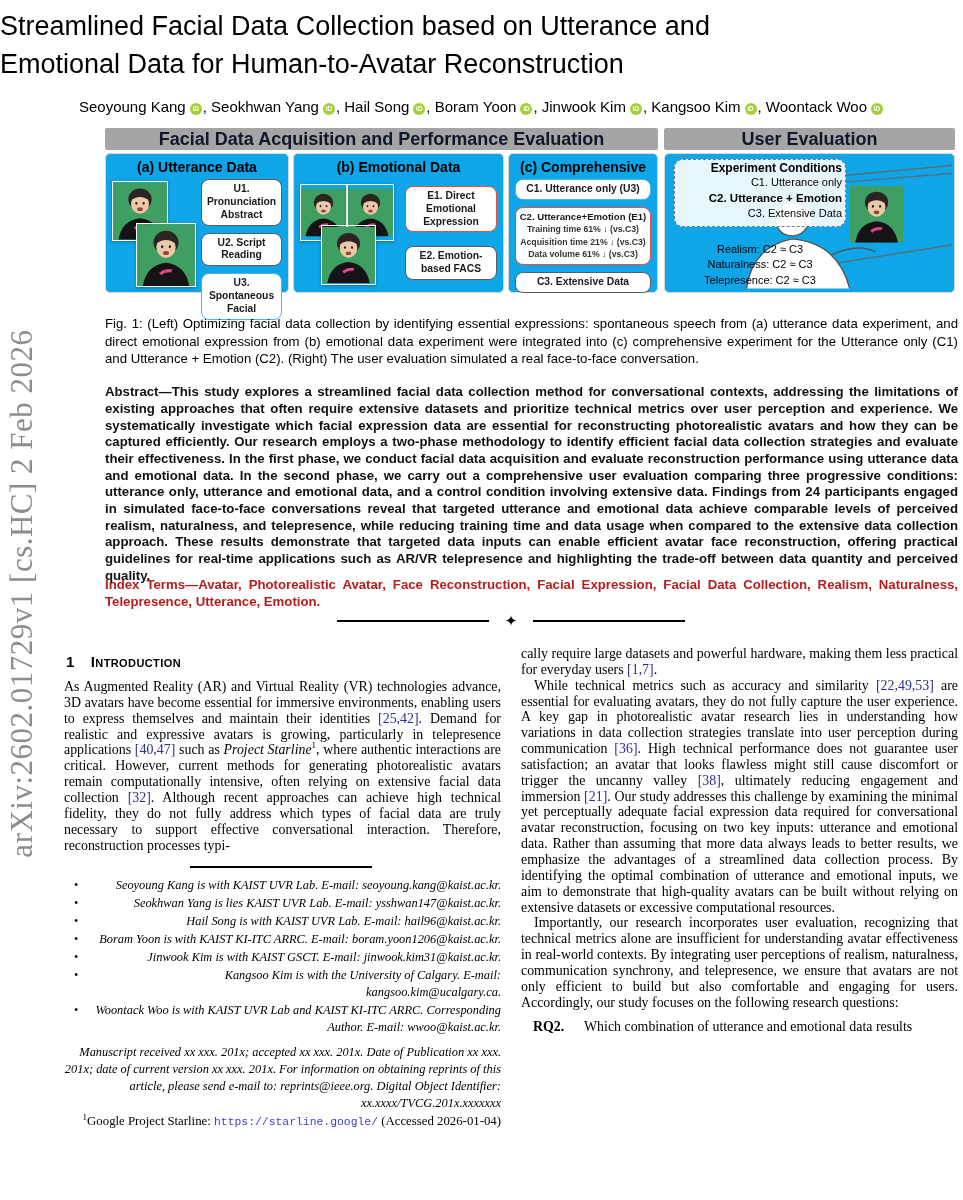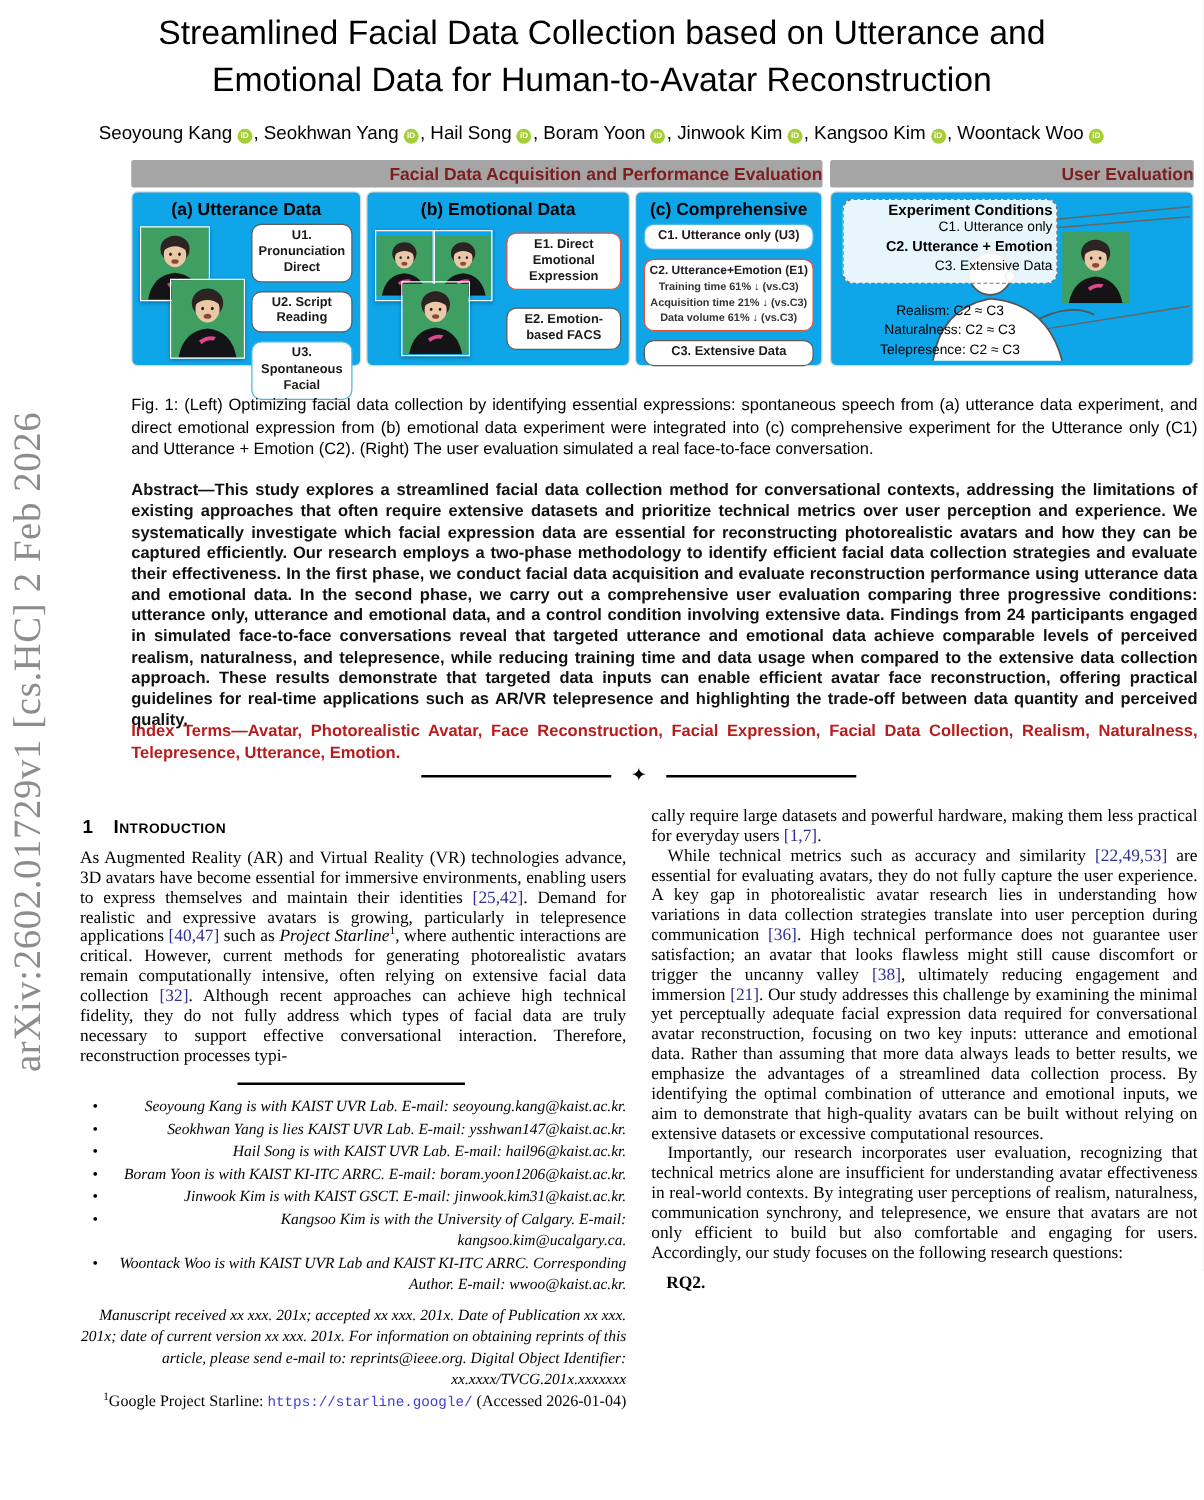--- a/index.html
+++ b/index.html
@@ -5,30 +5,30 @@
   html,body{margin:0;padding:0;background:#e8e8e8}
   .page{width:963px;height:1200px;position:relative;background:#fff;overflow:hidden;
         font-family:"Liberation Sans",sans-serif;color:#000;margin:0 auto}
 
   
   .banner{position:absolute;top:916px;left:4px;width:645px;transform:rotate(-90deg);
           transform-origin:0 0;font-family:"Liberation Serif",serif;font-size:31px;
           color:#8d8d8d;white-space:nowrap;letter-spacing:.5px;text-align:center}
 
   
-  .title{margin:0;padding-top:8px;text-align:center;font-size:27px;font-weight:400;line-height:1.4}
+  .title{margin:0;padding-top:8px;font-size:27px;font-weight:400;line-height:1.4}
   .authors{margin-top:14px;text-align:center;font-size:15px}
   .orcid{display:inline-block;width:12px;height:12px;border-radius:50%;background:#a6ce39;
          color:#fff;font-size:6.5px;font-weight:bold;line-height:12px;text-align:center;
          margin:0 1px 0 4px;vertical-align:1px}
 
   
   .figure{position:absolute;left:105px;top:128px;width:850px;display:flex;gap:6px}
   .fig-group{display:flex;flex-direction:column;gap:3px}
-  .fig-header{background:#a5a5a5;color:#7f1d1d;font-weight:bold;font-size:14px;text-align:right;
+  .fig-header{background:#a5a5a5;color:#0f172a;font-weight:bold;font-size:18px;text-align:center;
               height:22px;line-height:22px;border-radius:2px}
   .panels-row{display:flex;gap:4px}
   .panel{background:#0ea5e9;border:1px solid #d8d8d8;border-radius:5px;height:140px;
          box-sizing:border-box;padding:3px 6px 4px}
   .panel-title{font-weight:bold;font-size:14px;text-align:center;margin:2px 0 4px}
   .pa-body{display:flex;gap:5px}
   .photos{position:relative;flex:none}
   .photo{position:absolute;border:1px solid #fff;box-shadow:0 1px 3px rgba(0,0,0,.3)}
   .boxcol{display:flex;flex-direction:column;gap:7px;flex:1}
   .fbox{background:#fff;border:1.4px solid #5c5c5c;border-radius:8px;font-weight:bold;
@@ -131,21 +131,21 @@
           <div class="pa-body">
             <div class="photos" style="width:84px;height:108px">
               <svg class="photo" style="left:0;top:2px" width="54" height="58" viewBox="0 0 60 64">
                   <use href="#person"></use>
                 </svg>
               <svg class="photo" style="left:24px;top:44px" width="58" height="62" viewBox="0 0 60 64">
                   <use href="#person"></use>
                 </svg>
             </div>
             <div class="boxcol">
-              <div class="fbox">U1. Pronunciation Direct</div>
+              <div class="fbox">U1. Pronunciation Abstract</div>
               <div class="fbox">U2. Script Reading</div>
               <div class="fbox blue">U3. Spontaneous Facial</div>
             </div>
           </div>
         </div>
 
         <div class="panel" style="width:211px">
           <div class="panel-title">(b) Emotional Data</div>
           <div class="pa-body">
             <div class="photos" style="width:100px;height:108px">
@@ -247,18 +247,19 @@
         <div class="fn-star"><sup>1</sup><span>Google Project Starline: </span><span class="mono-link">https://starline.google/</span><span> (Accessed 2026-01-04)</span></div>
       </div>
     </div>
 
     <div class="col">
       <p><span>cally require large datasets and powerful hardware, making them less practical for everyday users </span><span class="cite">[1,7]</span><span>.</span></p>
       <p class="indent"><span>While technical metrics such as accuracy and similarity </span><span class="cite">[22,49,53]</span><span> are essential for evaluating avatars, they do not fully capture the user experience. A key gap in photorealistic avatar research lies in understanding how variations in data collection strategies translate into user perception during communication </span><span class="cite">[36]</span><span>. High technical performance does not guarantee user satisfaction; an avatar that looks flawless might still cause discomfort or trigger the uncanny valley </span><span class="cite">[38]</span><span>, ultimately reducing engagement and immersion </span><span class="cite">[21]</span><span>. Our study addresses this challenge by examining the minimal yet perceptually adequate facial expression data required for conversational avatar reconstruction, focusing on two key inputs: utterance and emotional data. Rather than assuming that more data always leads to better results, we emphasize the advantages of a streamlined data collection process. By identifying the optimal combination of utterance and emotional inputs, we aim to demonstrate that high-quality avatars can be built without relying on extensive datasets or excessive computational resources.</span></p>
       <p class="indent"><span>Importantly, our research incorporates user evaluation, recognizing that technical metrics alone are insufficient for understanding avatar effectiveness in real-world contexts. By integrating user perceptions of realism, naturalness, communication synchrony, and telepresence, we ensure that avatars are not only efficient to build but also comfortable and engaging for users. Accordingly, our study focuses on the following research questions:</span></p>
       <div class="rq">
         <span class="rq-label">RQ2.</span>
+        <span class="rq-text">Which combination of utterance and emotional data results</span>
       </div>
     </div>
 
   </div>
 
 </div>
 
 </body></html>

